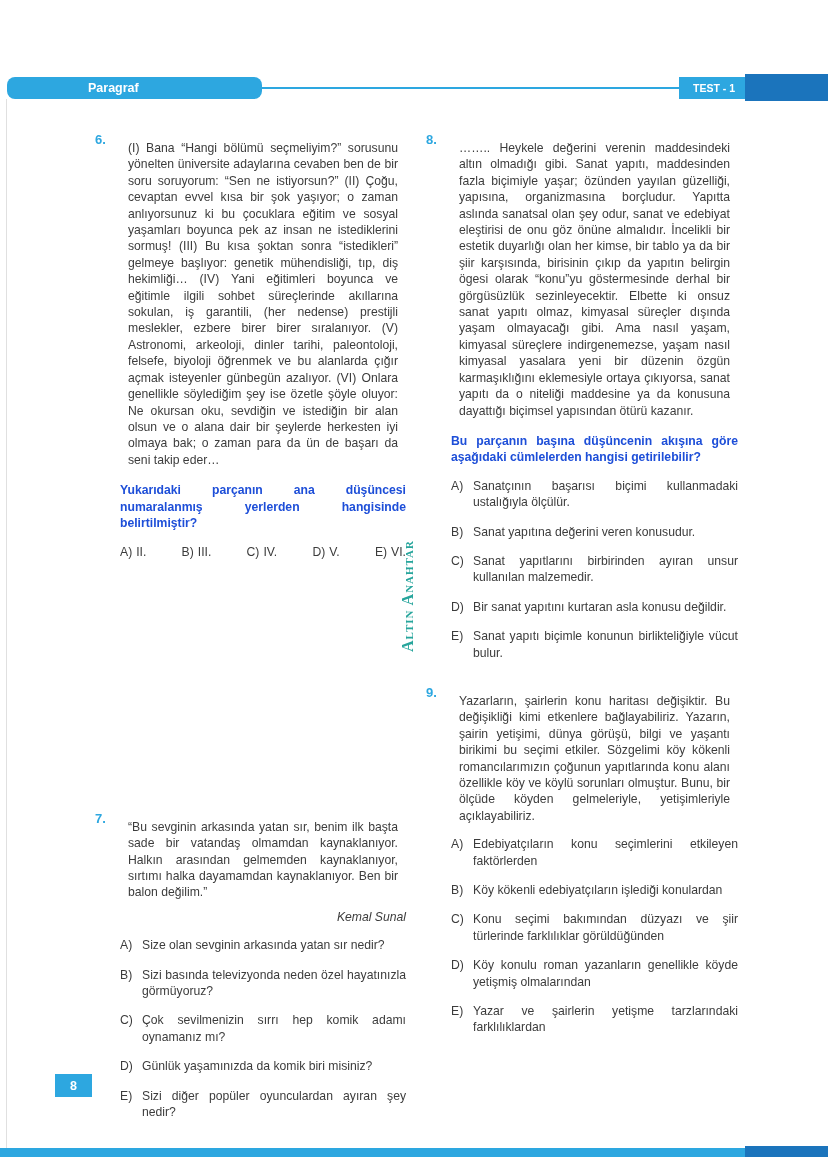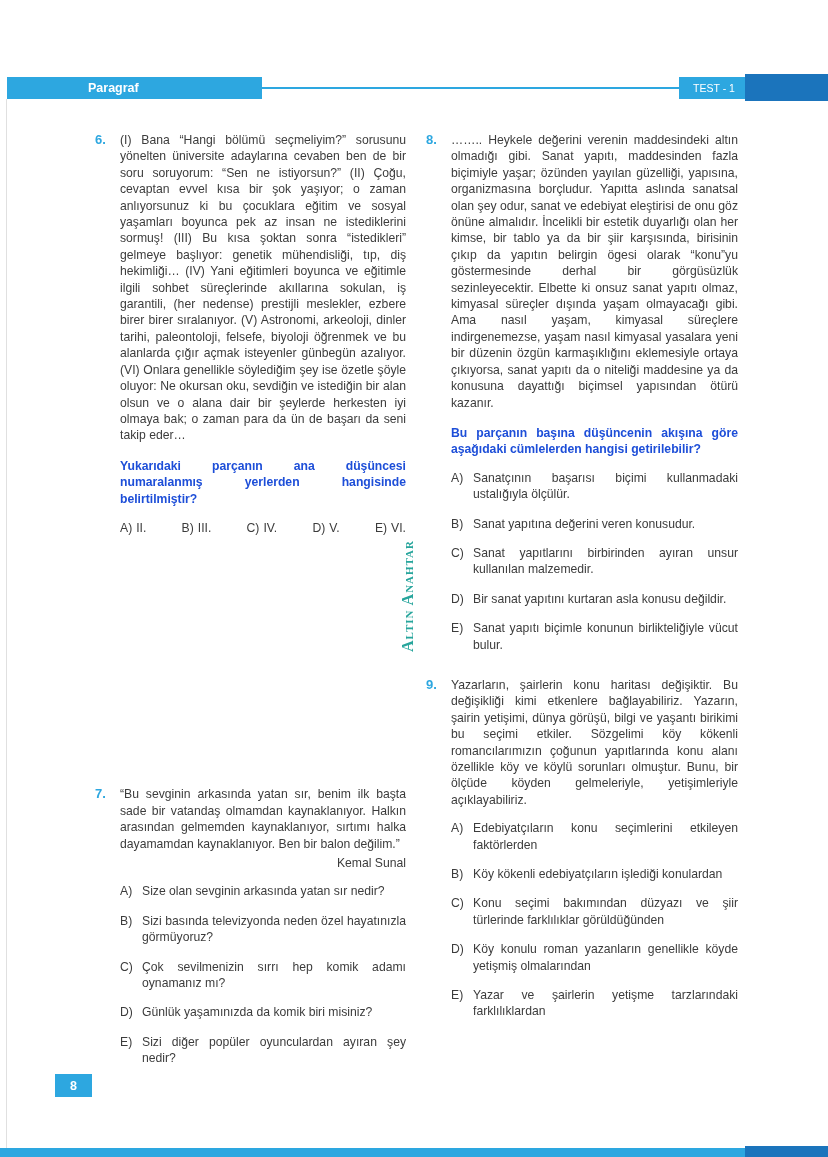--- a/index.html
+++ b/index.html
@@ -9,41 +9,42 @@
     background: #ffffff;
     font-family: "Liberation Sans", sans-serif;
   }
   .page { position: absolute; inset: 0; overflow: hidden; background: #ffffff; }
 
   
   .hdr-bar {
     position: absolute; left: 7px; top: 77px; width: 255px; height: 22px;
     background: #2da7e0; display: flex; align-items: center; padding-left: 81px;
     box-sizing: border-box;
+    border-radius: 8px;
   }
   .hdr-subject { color: #ffffff; font-size: 12.5px; font-weight: bold; }
   .hdr-rule { position: absolute; left: 262px; top: 87px; width: 417px; height: 2px; background: #2da7e0; }
   .hdr-test {
     position: absolute; left: 679px; top: 77px; width: 70px; height: 22px;
-    background: #2da7e0; color: #ffffff; font-weight: normal; font-size: 10.5px;
+    background: #2da7e0; color: #ffffff; font-weight: bold; font-size: 10.5px;
     display: flex; align-items: center; justify-content: center;
   }
   .hdr-corner { position: absolute; left: 745px; top: 74px; width: 83px; height: 27px; background: #1b74bc; }
   .page-edge { position: absolute; left: 6px; top: 99px; width: 1px; height: 1049px; background: #e0e0e0; }
 
   
   .col { position: absolute; top: 132px; }
   .col-left  { left: 95px;  width: 311px; }
   .col-right { left: 426px; width: 312px; }
 
   .q { display: grid; grid-template-columns: 25px 1fr; }
   .qnum { color: #2da7e0; font-weight: bold; font-size: 13px; line-height: 16.4px; }
   .qbody { font-size: 12.2px; line-height: 16.4px; color: #3c3c3c; }
-  .passage { text-align: justify; margin: 0; }
-  .attribution { text-align: right; margin: 3px 0 0 0; }
+  .passage { text-align: justify; margin: 8px; }
+  .attribution { text-align: right; font-style: italic; margin: 3px 0 0 0; }
   .stem { font-weight: bold; color: #1d4ed8; text-align: justify; margin: 14px 0 0 0; }
 
   .opts { margin-top: 12px; display: flex; flex-direction: column; gap: 13px; }
   .opt { display: grid; grid-template-columns: 22px 1fr; }
   .opt-text { text-align: justify; }
   .opts-row { margin-top: 13px; display: flex; justify-content: space-between; }
   .opt-inline { display: flex; gap: 4px; white-space: nowrap; }
 
   .q7 { margin-top: 250px; }
   .q9 { margin-top: 24px; }

